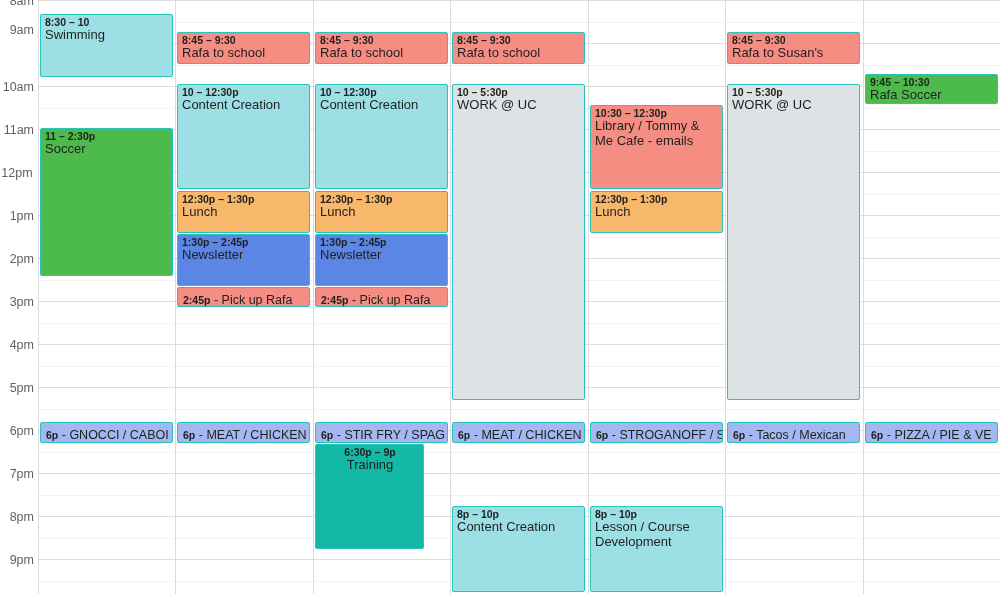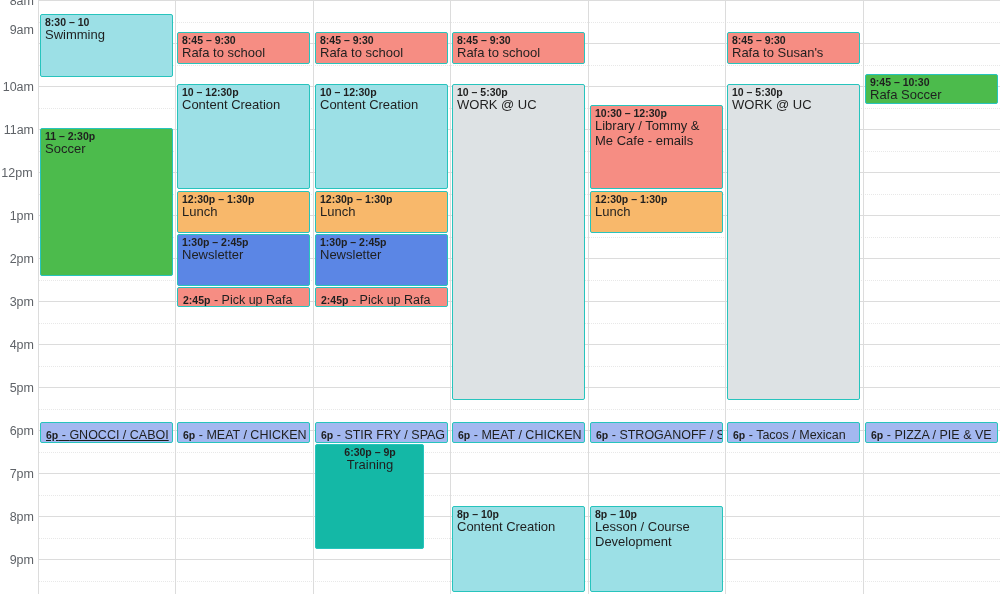--- a/index.html
+++ b/index.html
@@ -176,21 +176,21 @@
       <div style="position: absolute; left: 687px; top: 0px; width: 137px; height: 594px;"></div>
       <div style="position: absolute; left: 825px; top: 0px; width: 137px; height: 594px;"></div>
       <div class="event" style="left: 2px; top: 14px; width: 133px; height: 63px; background: rgb(156, 224, 230);">
         <span class="ev-time">8:30 – 10</span>
         <span class="ev-title">Swimming</span>
       </div>
       <div class="event" style="left: 2px; top: 128px; width: 133px; height: 148px; background: rgb(76, 187, 76);">
         <span class="ev-time">11 – 2:30p</span>
         <span class="ev-title">Soccer</span>
       </div>
-      <div class="event chip" style="left: 2px; top: 422px; width: 133px; height: 21px; background: rgb(163, 184, 240); text-decoration: underline;"><span class="ev-time">6p</span><span class="ev-sep"> - </span><span class="ev-title">GNOCCI / CABOI</span></div>
+      <div class="event chip" style="left: 2px; top: 422px; width: 133px; height: 21px; background: rgb(163, 184, 240);"><span class="ev-time">6p</span><span class="ev-sep"> - </span><span class="ev-title">GNOCCI / CABOI</span></div>
       <div class="event" style="left: 139px; top: 32px; width: 133px; height: 32px; background: rgb(246, 141, 131);">
         <span class="ev-time">8:45 – 9:30</span>
         <span class="ev-title">Rafa to school</span>
       </div>
       <div class="event" style="left: 139px; top: 84px; width: 133px; height: 105px; background: rgb(156, 224, 230);">
         <span class="ev-time">10 – 12:30p</span>
         <span class="ev-title">Content Creation</span>
       </div>
       <div class="event" style="left: 139px; top: 191px; width: 133px; height: 42px; background: rgb(248, 184, 107);">
         <span class="ev-time">12:30p – 1:30p</span>

